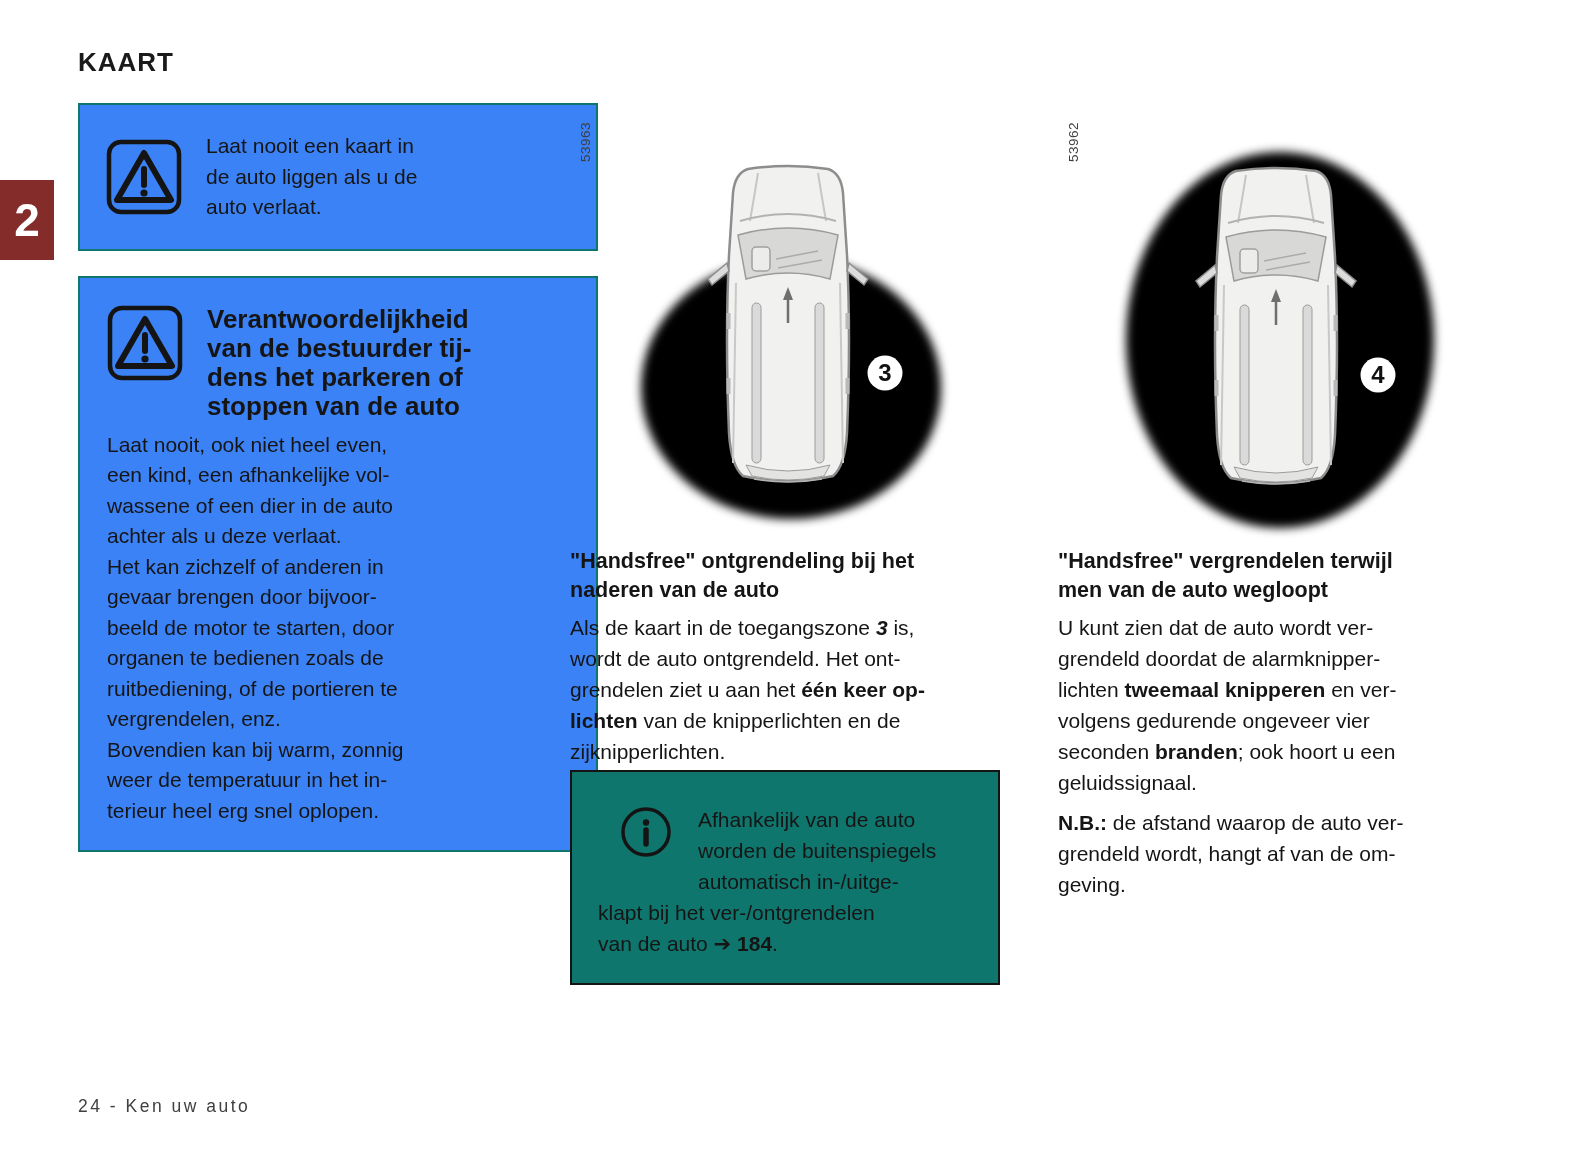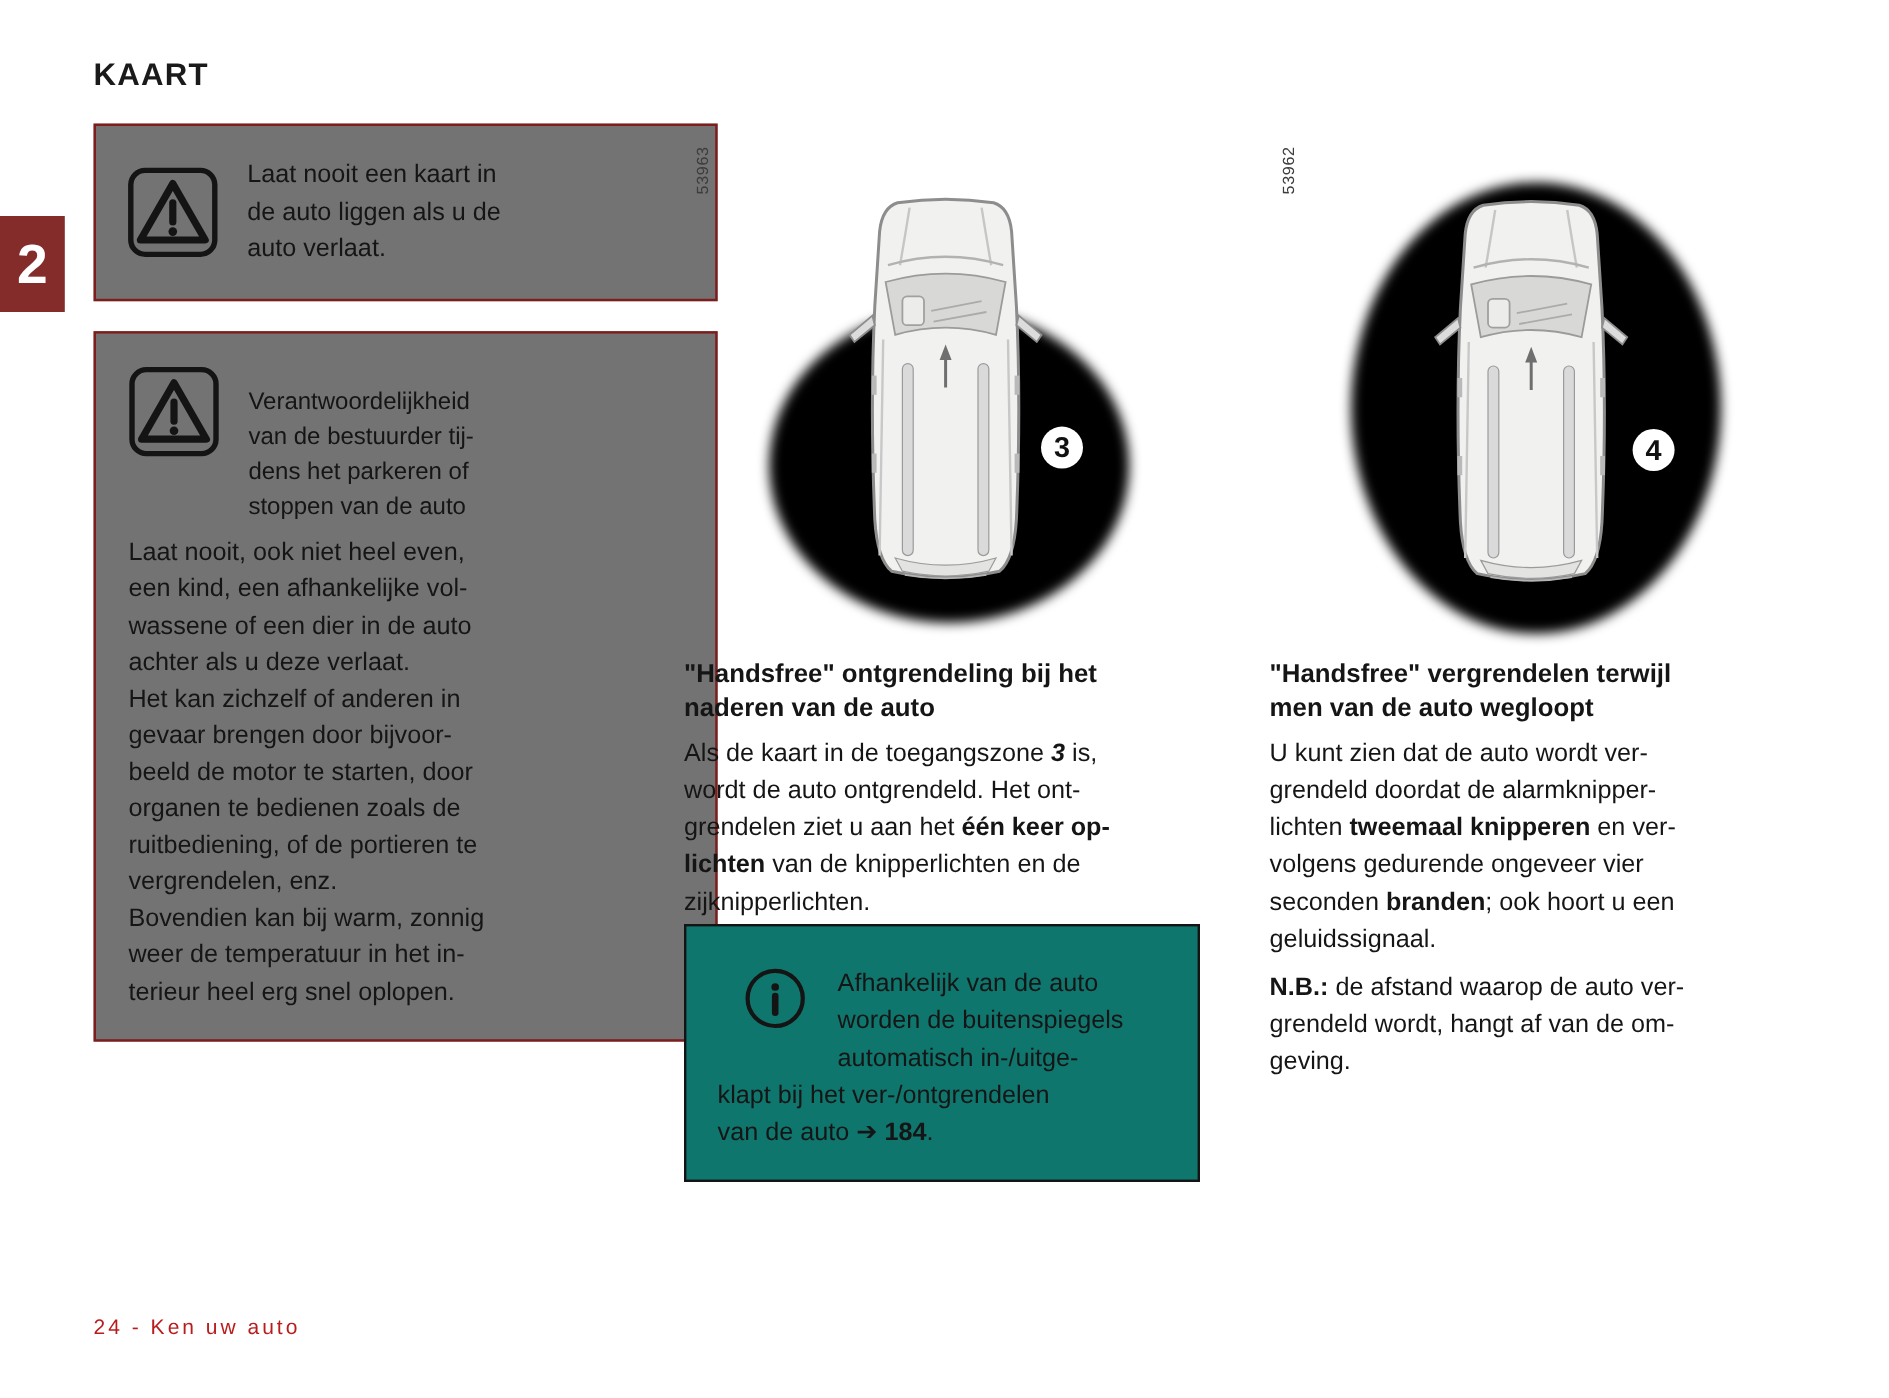--- a/index.html
+++ b/index.html
@@ -21,26 +21,26 @@
 
   
   .col { position:absolute; }
   .col-left  { left:78px;  top:46px;  width:520px; }
   .col-mid   { left:570px; top:100px; width:430px; }
   .col-right { left:1058px;top:100px; width:450px; }
 
   h1.page-title { font-size:26px; font-weight:700; letter-spacing:1px; color:#1a1a1a; line-height:32px; }
 
   
-  .warn-box { background:#737373; border:2px solid #7f1d1d; padding:26px; margin-top:25px; }
+  .warn-box { background:#3b82f6; border:2px solid #0f766e; padding:26px; margin-top:25px; }
   .warn-row { display:flex; gap:24px; align-items:center; }
   .warn-row-top { align-items:flex-start; }
   .warn-icon { flex:0 0 76px; width:76px; height:76px; white-space:normal; }
   .warn-icon svg { display:block; }
-  .warn-title { font-size:20px; font-weight:400; line-height:29px; white-space:pre-line;margin-top:16px; }
+  .warn-title { font-size:26px; font-weight:700; line-height:29px; white-space:pre-line; }
   .warn-text  { font-size:21px; line-height:30.5px; white-space:pre-line; }
   .warn-box-2 { padding:27px 27px 24px; }
   .warn-box-2 .warn-text { margin-top:9px; }
   .b  { font-weight:700; }
   .bi { font-weight:700; font-style:italic; }
 
   
   figure.car-figure { position:relative; height:445px; }
   .ref-code {
     position:absolute; left:8px; top:62px;
@@ -57,21 +57,21 @@
   .note-box {
     border:2px solid #141414; background:#0f766e;
     margin-top:3px; padding:25px 26px 24px; min-height:210px;
   }
   .note-text { margin-top:0; }
   .note-icon { float:left; width:52px; height:88px; margin:2px 26px 0 22px; white-space:normal; }
   .note-icon svg { display:block; }
 
   .footer {
     position:absolute; left:78px; top:1096px;
-    font-size:17.5px; letter-spacing:2.5px; color:#b91c1c;
+    font-size:17.5px; letter-spacing:2.5px; color:#404040;
   }
 
   .defs-svg { position:absolute; width:0; height:0; overflow:hidden; }
 </style>
 </head>
 <body>
 
 <svg class="defs-svg" aria-hidden="true">
   <defs>
     <filter id="soft" x="-20%" y="-20%" width="140%" height="140%">

